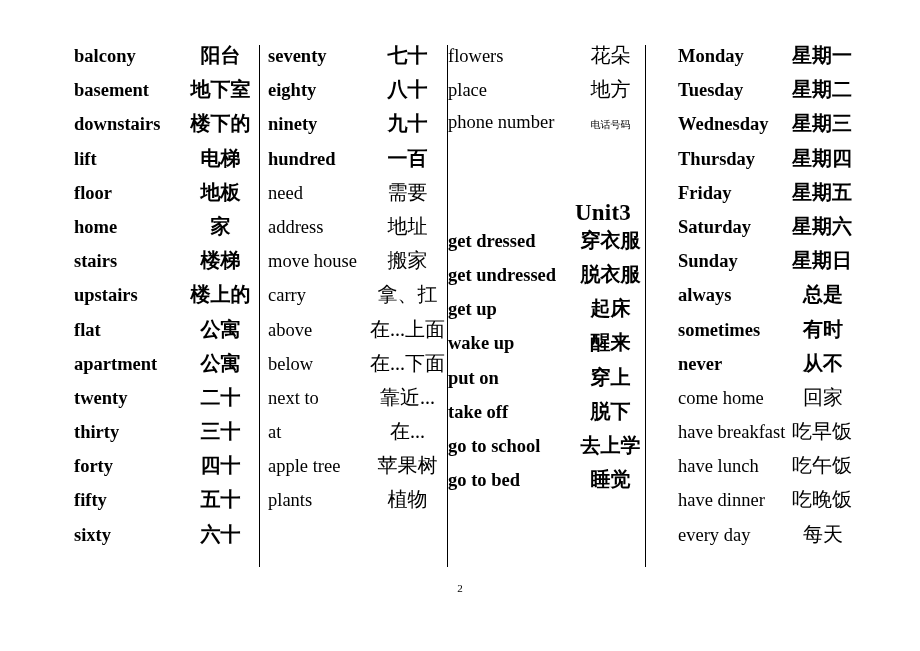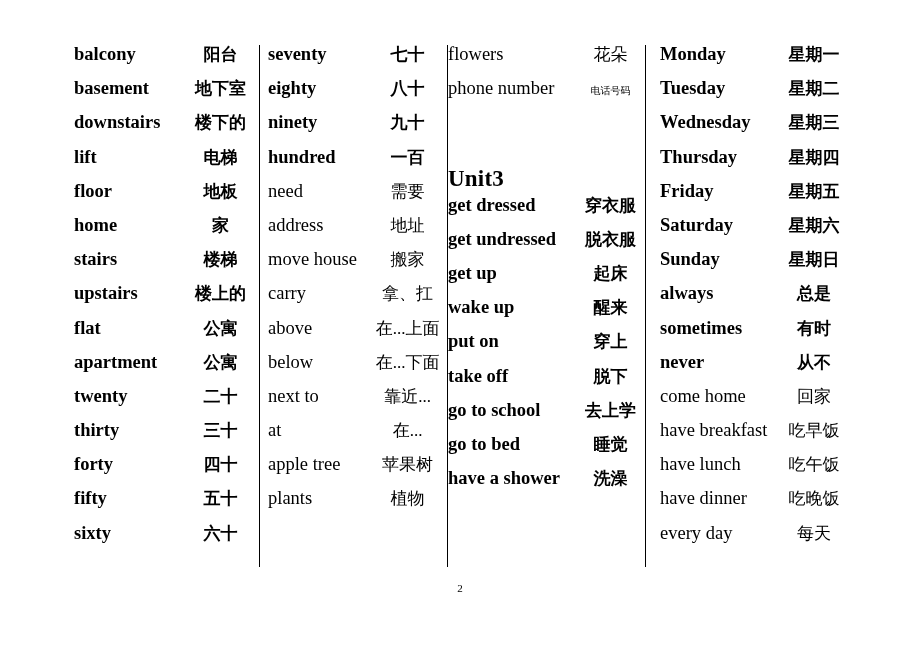--- a/index.html
+++ b/index.html
@@ -34,56 +34,56 @@
     align-items: stretch;
   }
 
   .vocab-column {
     position: relative;
     box-sizing: border-box;
   }
   .col-0 { width: 197px; padding-left: 12px; }
   .col-1 { width: 188px; padding-left: 8px; border-left: 1.3px solid #000; }
   .col-2 { width: 198px; padding-left: 0; border-left: 1.3px solid #000; }
-  .col-3 { width: 207px; padding-left: 14px; border-left: 1.3px solid #000; }
+  .col-3 { width: 207px; padding-left: 32px; border-left: 1.3px solid #000; }
 
   .vocab-row {
     display: flex;
     align-items: baseline;
     height: 34.2px;
   }
   .term {
     font-size: 18.5px;
     white-space: nowrap;
     line-height: 1;
   }
   .gloss {
     flex: 1 1 auto;
     text-align: center;
-    font-size: 17px;
+    font-size: 20px;
     white-space: nowrap;
     line-height: 1;
     font-weight: normal;
   }
   .vocab-row.bold .term { font-weight: bold; }
   .vocab-row.bold .gloss { font-weight: bold; }
 
   
   .col-0 .term { width: 108px; }
   .col-1 .term { width: 100px; }
   .col-2 .term { width: 128px; }
   .col-3 .term { width: 116px; }
 
   .gloss.small { font-size: 10px; }
 
   .unit-heading {
     height: 48px;
     display: flex;
     align-items: flex-end;
-    justify-content: flex-start;
+    justify-content: flex-end;
     padding-bottom: 4px;
     padding-right: 14px;
     box-sizing: border-box;
   }
   .unit-heading span {
     font-size: 23px;
     font-weight: bold;
     letter-spacing: 0.2px;
   }
 
@@ -226,20 +226,24 @@
           <span class="gloss">植物</span>
         </div>
       </div>
 
     <div class="vocab-column col-2">
         <div class="vocab-row">
           <span class="term">flowers</span>
           <span class="gloss">花朵</span>
         </div>
         <div class="vocab-row">
+          <span class="term">place</span>
+          <span class="gloss">地方</span>
+        </div>
+        <div class="vocab-row">
           <span class="term">phone number</span>
           <span class="gloss small">电话号码</span>
         </div>
         <div class="spacer-row"></div>
         <div class="unit-heading">
           <span>Unit3</span>
         </div>
         <div class="vocab-row bold">
           <span class="term">get dressed</span>
           <span class="gloss">穿衣服</span>
@@ -265,24 +269,20 @@
           <span class="gloss">脱下</span>
         </div>
         <div class="vocab-row bold">
           <span class="term">go to school</span>
           <span class="gloss">去上学</span>
         </div>
         <div class="vocab-row bold">
           <span class="term">go to bed</span>
           <span class="gloss">睡觉</span>
         </div>
-        <div class="vocab-row bold">
-          <span class="term">have a shower</span>
-          <span class="gloss">洗澡</span>
-        </div>
       </div>
 
     <div class="vocab-column col-3">
         <div class="vocab-row bold">
           <span class="term">Monday</span>
           <span class="gloss">星期一</span>
         </div>
         <div class="vocab-row bold">
           <span class="term">Tuesday</span>
           <span class="gloss">星期二</span>

